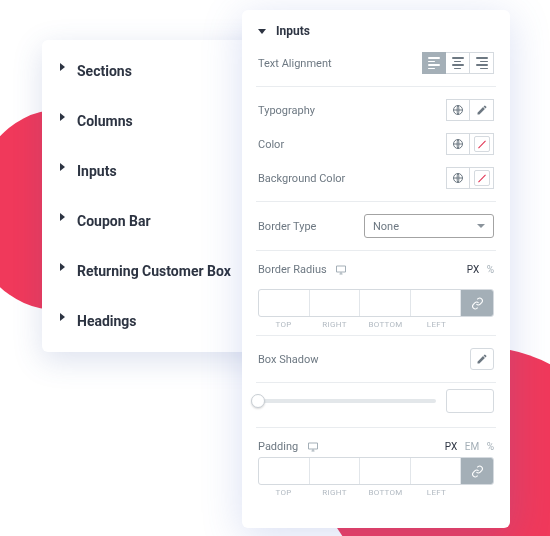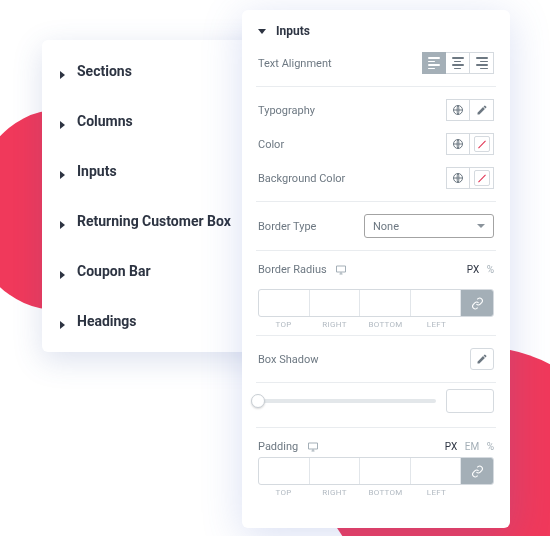--- a/index.html
+++ b/index.html
@@ -36,21 +36,21 @@
     top: 40px;
     width: 235px;
     background: #fff;
     border-radius: 6px;
     box-shadow: 0 8px 30px rgba(60,90,160,0.18);
     padding: 6px 0;
     z-index: 1;
   }
   .acc-item {
     display: flex;
-    align-items: flex-end;
+    align-items: flex-start;
     padding: 17px 18px;
     font-size: 14px;
     font-weight: 700;
     color: #2d3442;
     cursor: pointer;
   }
   .caret-icon {
     display: inline-block;
     width: 0; height: 0;
     border-top: 4px solid transparent;
@@ -192,25 +192,25 @@
   <div class="acc-item">
     <span class="caret-icon"></span>
     <span>Columns</span>
   </div>
   <div class="acc-item">
     <span class="caret-icon"></span>
     <span>Inputs</span>
   </div>
   <div class="acc-item">
     <span class="caret-icon"></span>
+    <span>Coupon Bar</span>
+  </div>
+  <div class="acc-item">
+    <span class="caret-icon"></span>
     <span>Returning Customer Box</span>
-  </div>
-  <div class="acc-item">
-    <span class="caret-icon"></span>
-    <span>Coupon Bar</span>
   </div>
   <div class="acc-item">
     <span class="caret-icon"></span>
     <span>Headings</span>
   </div>
 </div>
 
 <div class="panel">
   <div class="panel-header">
     <span class="chev-down"></span>

